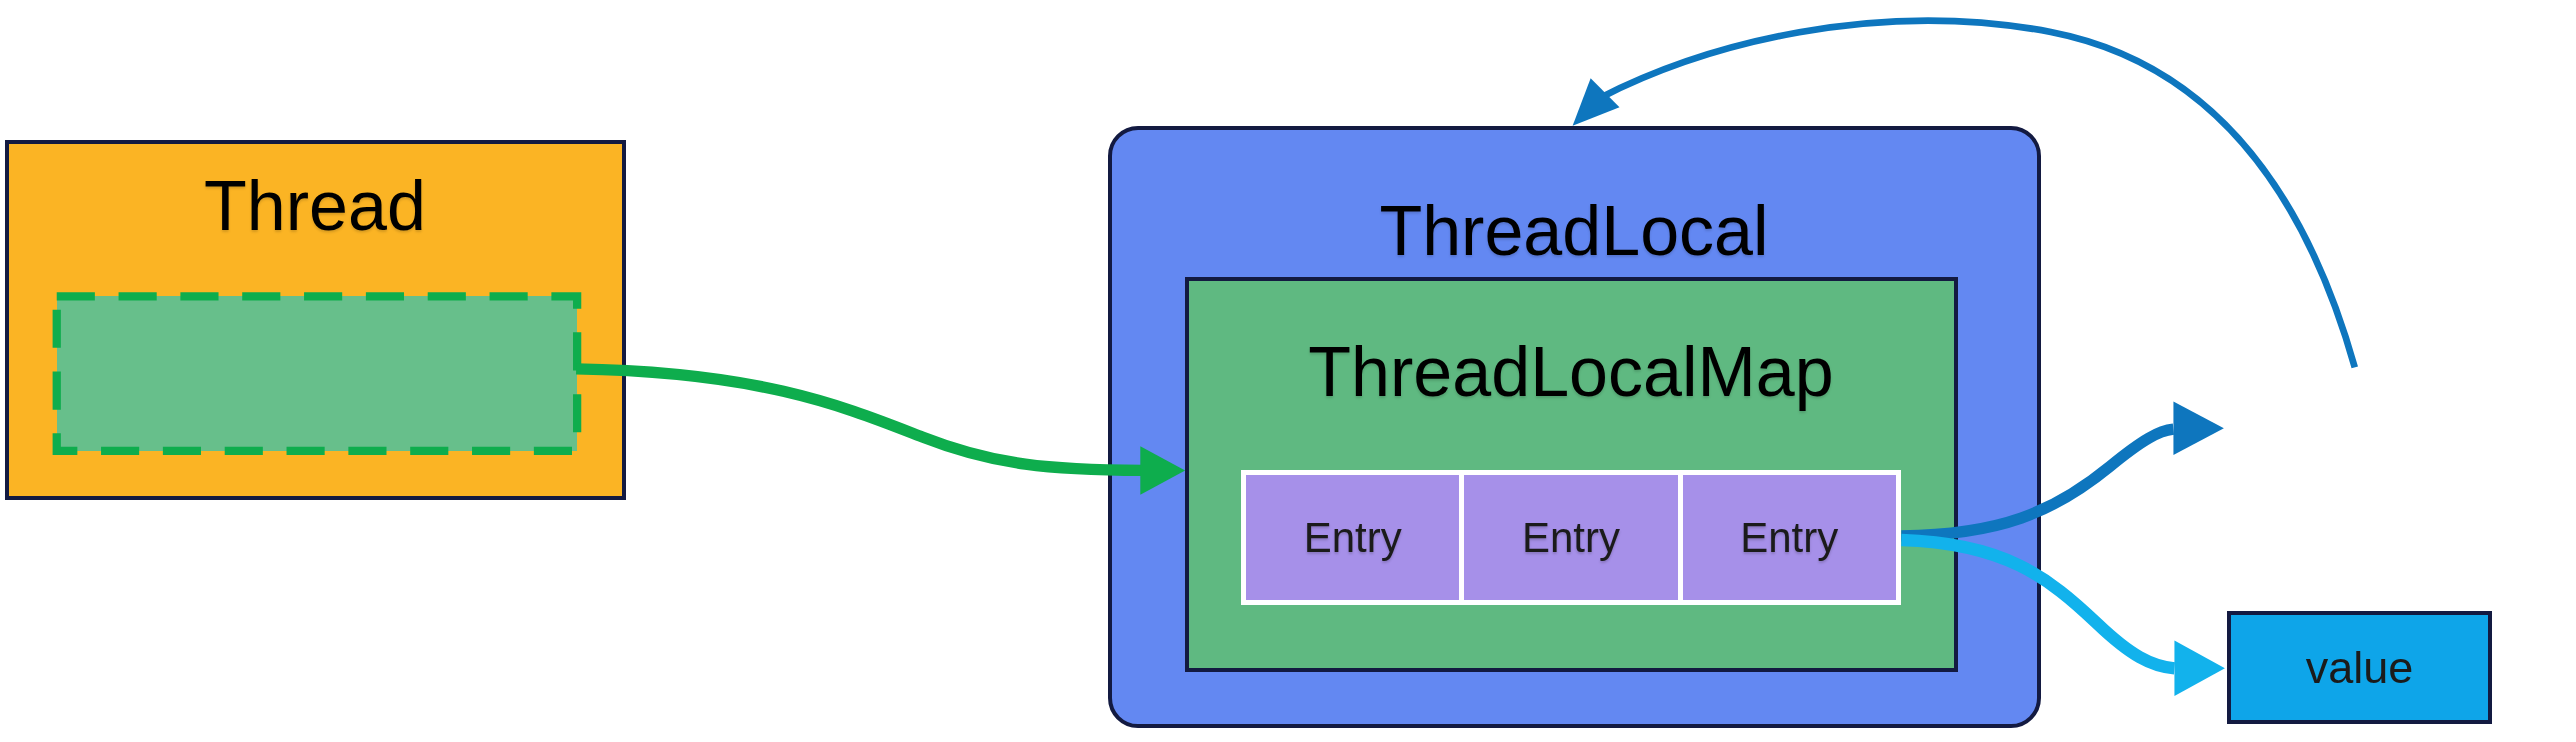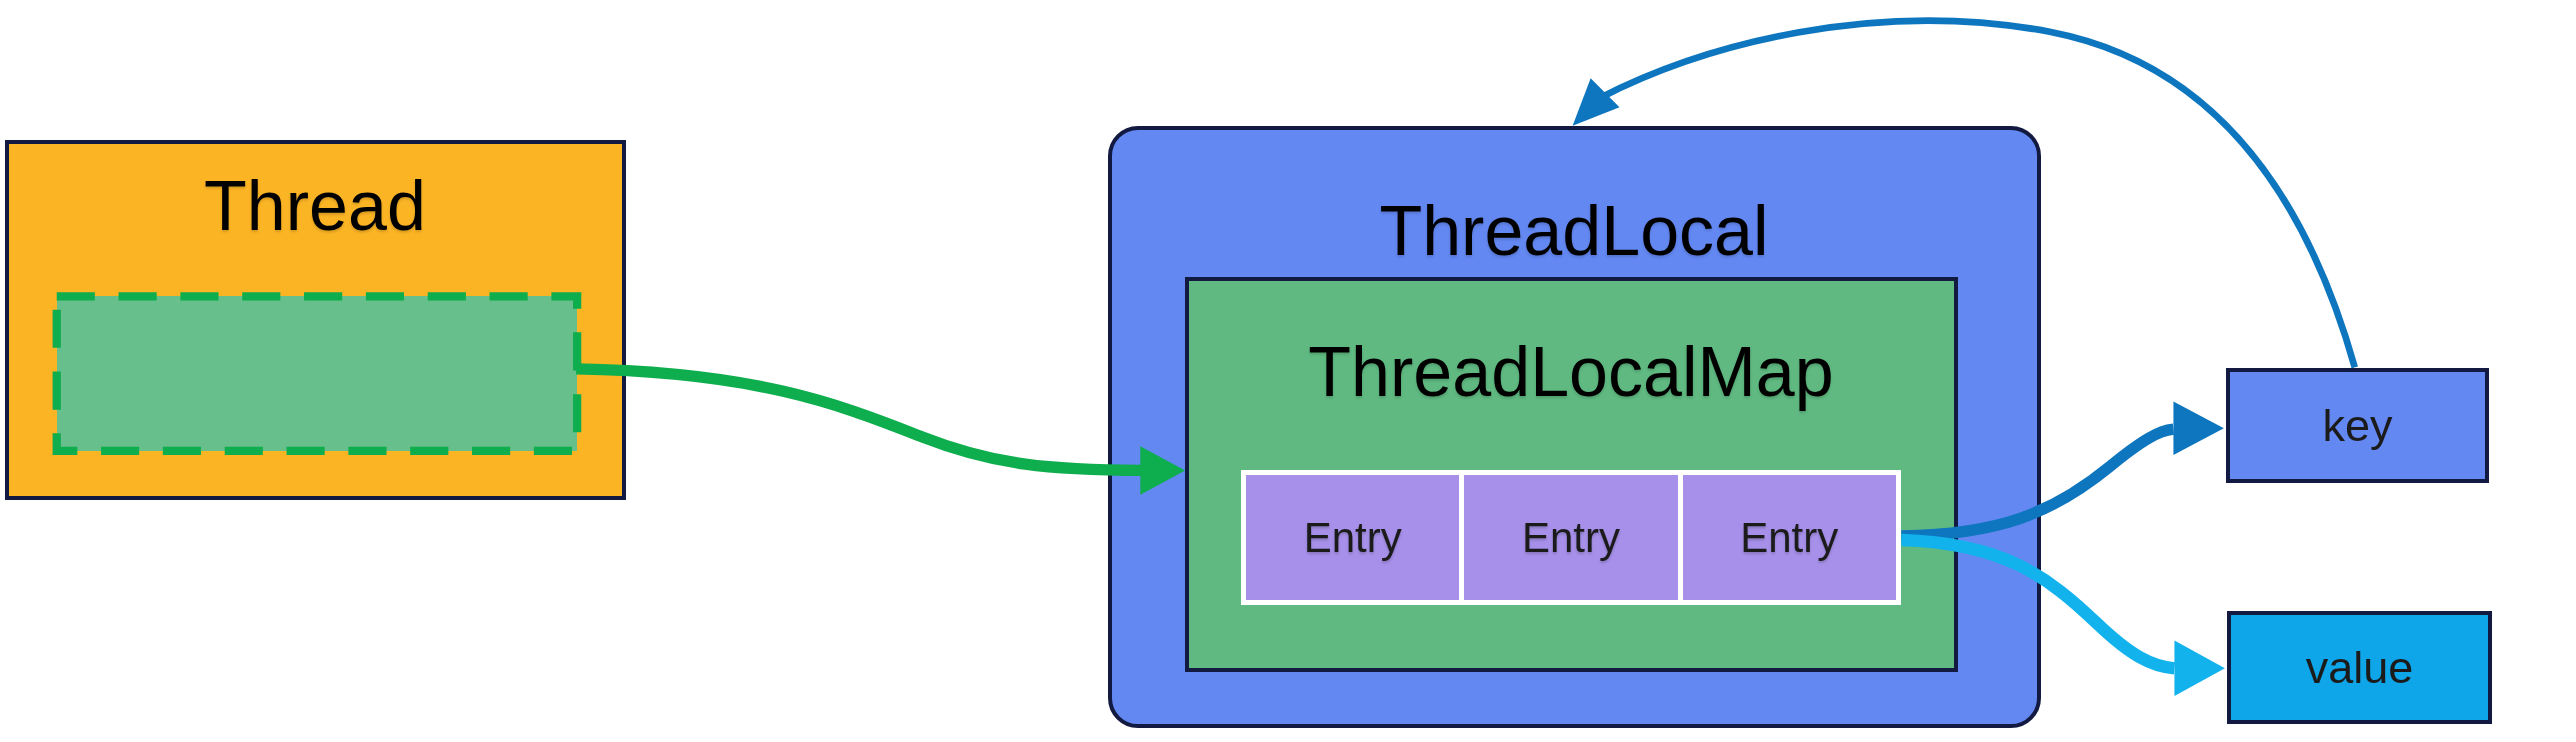--- a/index.html
+++ b/index.html
@@ -65,21 +65,20 @@
 
   <div id="threadlocalmap-box" class="box navy-border" style="background: rgb(95, 185, 129);"></div>
   <div id="threadlocalmap-label" class="label">ThreadLocalMap</div>
 
   <div id="entry-group" class="box">
     <div class="entry-cell" style="background: rgb(166, 144, 233);">Entry</div>
     <div class="entry-cell" style="background: rgb(166, 144, 233);">Entry</div>
     <div class="entry-cell" style="background: rgb(166, 144, 233);">Entry</div>
   </div>
 
-  <div id="key-box" class="box navy-border" style="background: rgb(99, 136, 242);">key</div>
   <div id="value-box" class="box navy-border" style="background: #0ea5e9;">value</div>
 
   <svg id="arrow-layer" viewBox="0 0 5826 1442" xmlns="http://www.w3.org/2000/svg">
 
     <rect x="110" y="575" width="1010" height="300" fill="none" stroke-width="16" stroke-dasharray="74 46" stroke="#0EAD4D"></rect>
 
     <g>
       <path d="M 1118 716 C 1480 722, 1640 790, 1790 848 C 1930 903, 2040 912, 2218 913" fill="none" stroke-width="22" stroke="#0EAD4D"></path>
       <polygon points="2300,913 2213,866 2213,960" fill="#0EAD4D"></polygon>
     </g>

